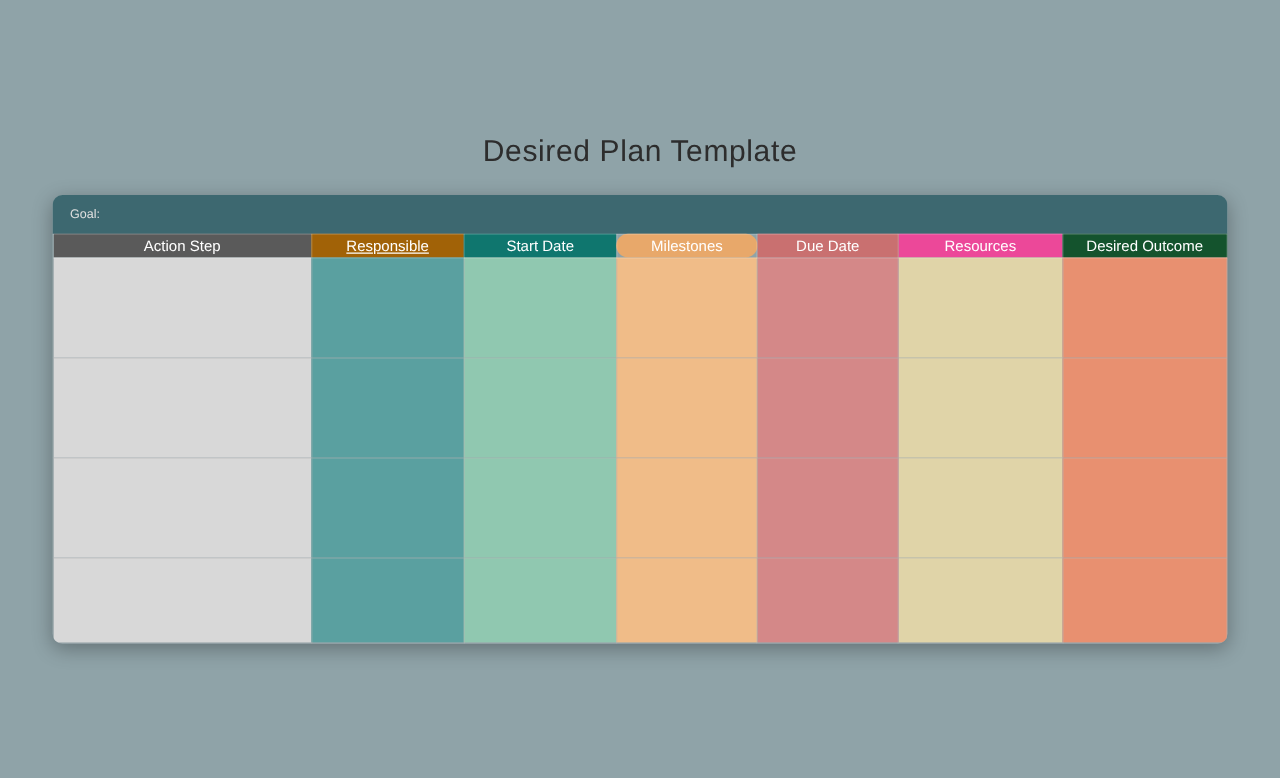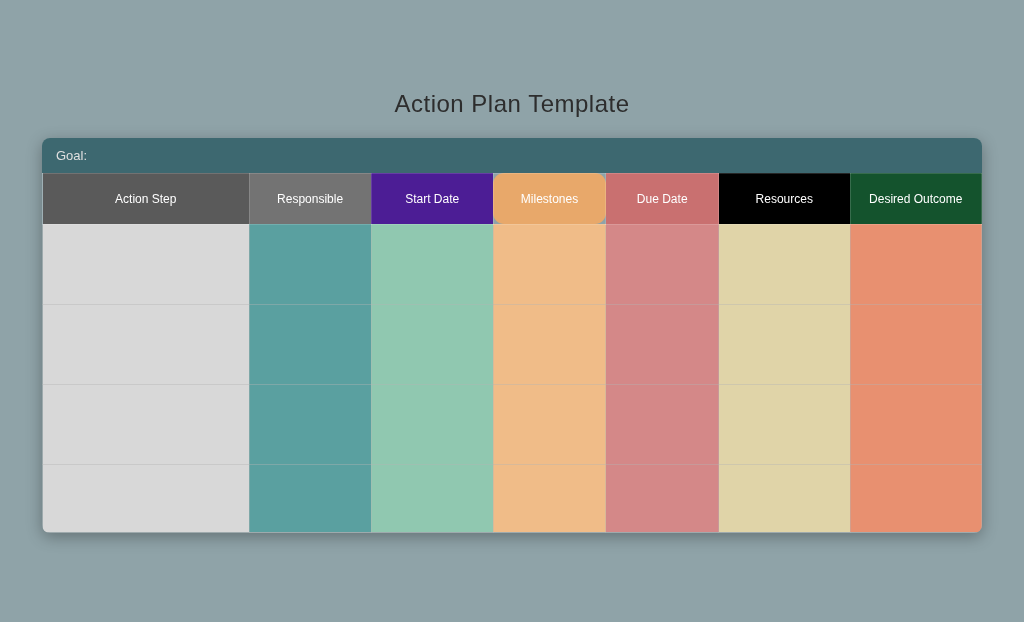--- a/index.html
+++ b/index.html
@@ -33,44 +33,44 @@
     .table-card {
       width: 940px;
       border-radius: 8px;
       overflow: hidden;
       box-shadow: 0 4px 16px rgba(0,0,0,0.3);
     }
 
     .goal-header {
       background-color: #3d6870;
       color: #e0e0e0;
-      font-size: 13px;
+      font-size: 10px;
       padding: 10px 14px;
     }
 
     table {
       width: 100%;
       border-collapse: collapse;
     }
 
     thead tr th {
       font-size: 12px;
       font-weight: 400;
       color: #fff;
-      padding: 18px 6px;
+      padding: 2px 6px;
       text-align: center;
       border: 1px solid rgba(255,255,255,0.15);
     }
 
     th.col-action   { background-color: #5a5a5a; width: 22%; }
-    th.col-responsible { background-color: #737373; width: 13%; }
-    th.col-startdate   { background-color: #4c1d95; width: 13%; }
+    th.col-responsible { background-color: #a16207; width: 13%; text-decoration: underline; }
+    th.col-startdate   { background-color: #0f766e; width: 13%; }
     th.col-milestones  { background-color: #e8a86a; width: 12%; border-radius: 11px; }
     th.col-duedate     { background-color: #c97070; width: 12%; margin-top: 23px; }
-    th.col-resources   { background-color: #000000; width: 14%; }
+    th.col-resources   { background-color: #ec4899; width: 14%; }
     th.col-outcome     { background-color: #14532d; width: 14%; }
 
     tbody tr td {
       border: 1px solid rgba(180,180,180,0.4);
       height: 80px;
       vertical-align: top;
     }
 
     td.cell-action     { background-color: #d8d8d8; }
     td.cell-responsible { background-color: #5aA0A0; }
@@ -82,21 +82,21 @@
 
     
     tbody tr:last-child td {
       height: 68px;
     }
   </style>
 </head>
 <body>
 
 <div class="outer-wrapper">
-  <div class="page-title">Action Plan Template</div>
+  <div class="page-title">Desired Plan Template</div>
 
   <div class="table-card">
     <div class="goal-header">Goal:</div>
 
     <table>
       <thead>
         <tr>
           <th class="col-action">Action Step</th>
           <th class="col-responsible">Responsible</th>
           <th class="col-startdate">Start Date</th>

